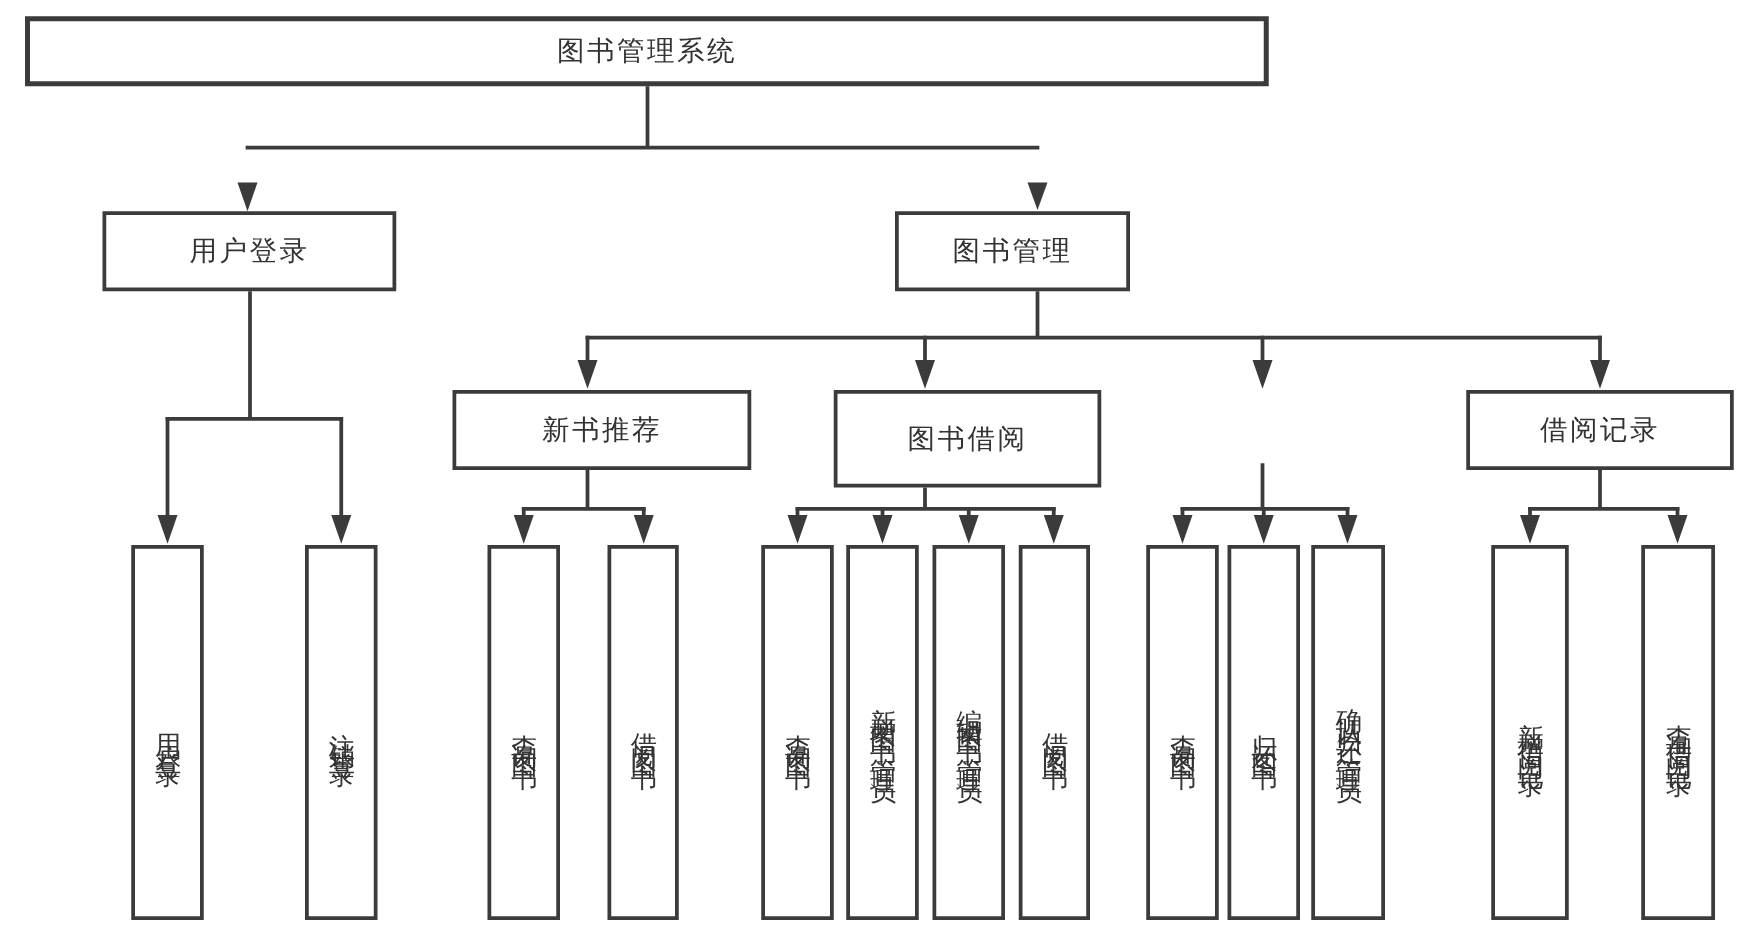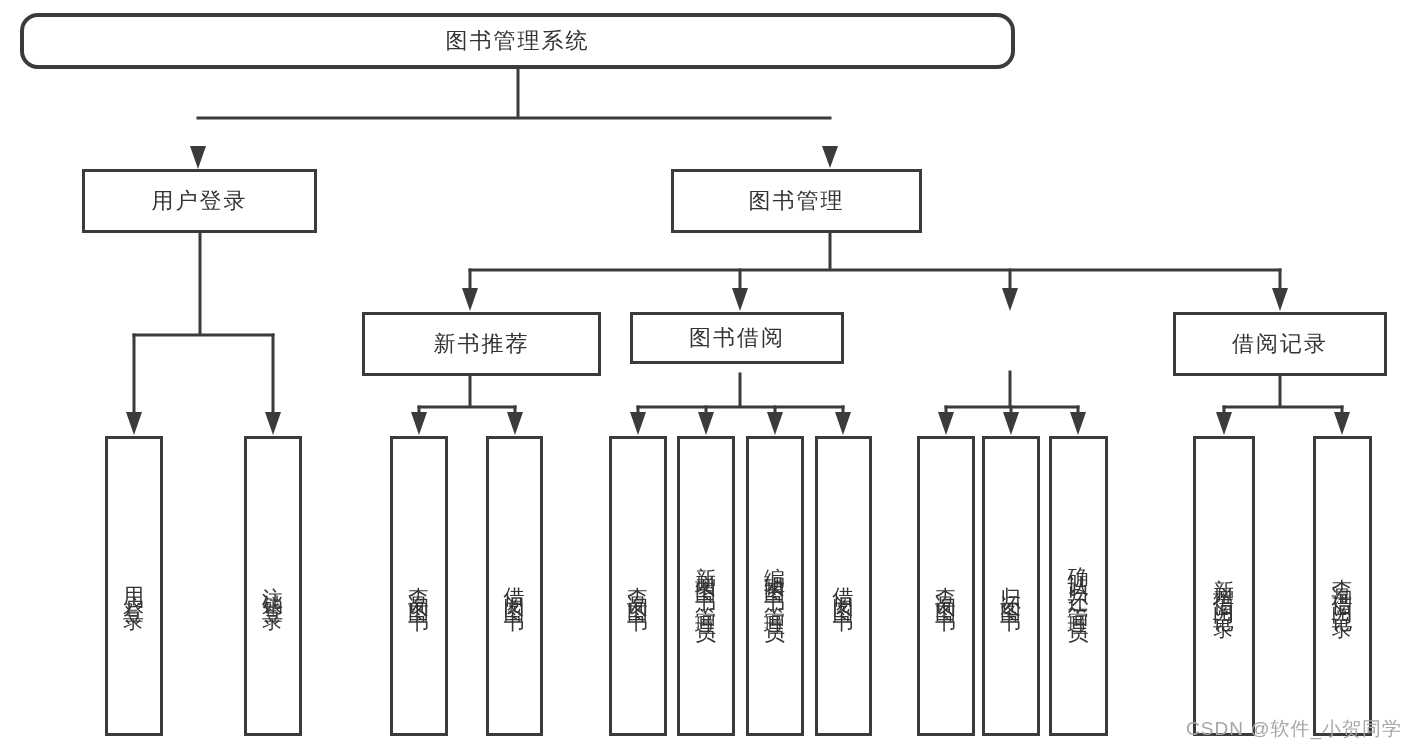--- a/index.html
+++ b/index.html
@@ -5,21 +5,21 @@
   html,body{margin:0;padding:0;background:#ffffff;}
   .stage{
     position:relative;width:1405px;height:747px;background:#ffffff;overflow:hidden;
     font-family:"Liberation Sans","DejaVu Sans",sans-serif;color:#333333;
   }
   svg.wires{position:absolute;left:0;top:0;z-index:1;}
   .node{
     position:absolute;background:#ffffff;border:3px solid #3b3b3b;box-sizing:border-box;
     display:flex;align-items:center;justify-content:center;z-index:2;
   }
-  .node.root{border-width:4px;font-size:23px;letter-spacing:2px;border-radius:18px;}
+  .node.root{border-width:4px;font-size:23px;letter-spacing:2px;}
   .node.h{font-size:22px;letter-spacing:2px;}
   .node.v{font-size:21px;}
   .node.v .vtext{
     writing-mode:vertical-rl;text-orientation:mixed;
     letter-spacing:8px;line-height:1;white-space:nowrap;
   }
   .watermark{
     position:absolute;right:3px;bottom:5px;z-index:10;
     font-size:19px;letter-spacing:1px;color:#a6a6a6;
   }
@@ -75,28 +75,28 @@
     </g>
   </svg>
 
   <div class="node root h" style="left:20px;top:13px;width:995px;height:56px">
     <span>图书管理系统</span>
   </div>
 
   <div class="node h" style="left:82px;top:169px;width:235px;height:64px">
     <span>用户登录</span>
   </div>
-  <div class="node h" style="left:671px;top:169px;width:251px;height:64px">
+  <div class="node h" style="left:716px;top:169px;width:188px;height:64px">
     <span>图书管理</span>
   </div>
 
   <div class="node h" style="left:362px;top:312px;width:239px;height:64px">
     <span>新书推荐</span>
   </div>
-  <div class="node h" style="left:630px;top:312px;width:214px;height:52px">
+  <div class="node h" style="left:667px;top:312px;width:214px;height:78px">
     <span>图书借阅</span>
   </div>
   <div class="node h" style="left:1173px;top:312px;width:214px;height:64px">
     <span>借阅记录</span>
   </div>
 
   <div class="node v" style="left:105px;top:436px;width:58px;height:300px">
     <span class="vtext">用户登录</span>
   </div>
   <div class="node v" style="left:244px;top:436px;width:58px;height:300px">
@@ -133,15 +133,14 @@
     <span class="vtext">确认归还（管理员）</span>
   </div>
 
   <div class="node v" style="left:1193px;top:436px;width:62px;height:300px">
     <span class="vtext">新增借阅记录</span>
   </div>
   <div class="node v" style="left:1313px;top:436px;width:59px;height:300px">
     <span class="vtext">查询借阅记录</span>
   </div>
 
-  <div class="watermark">CSDN @软件_小贺同学</div>
 
 </div>
 
 </body></html>

